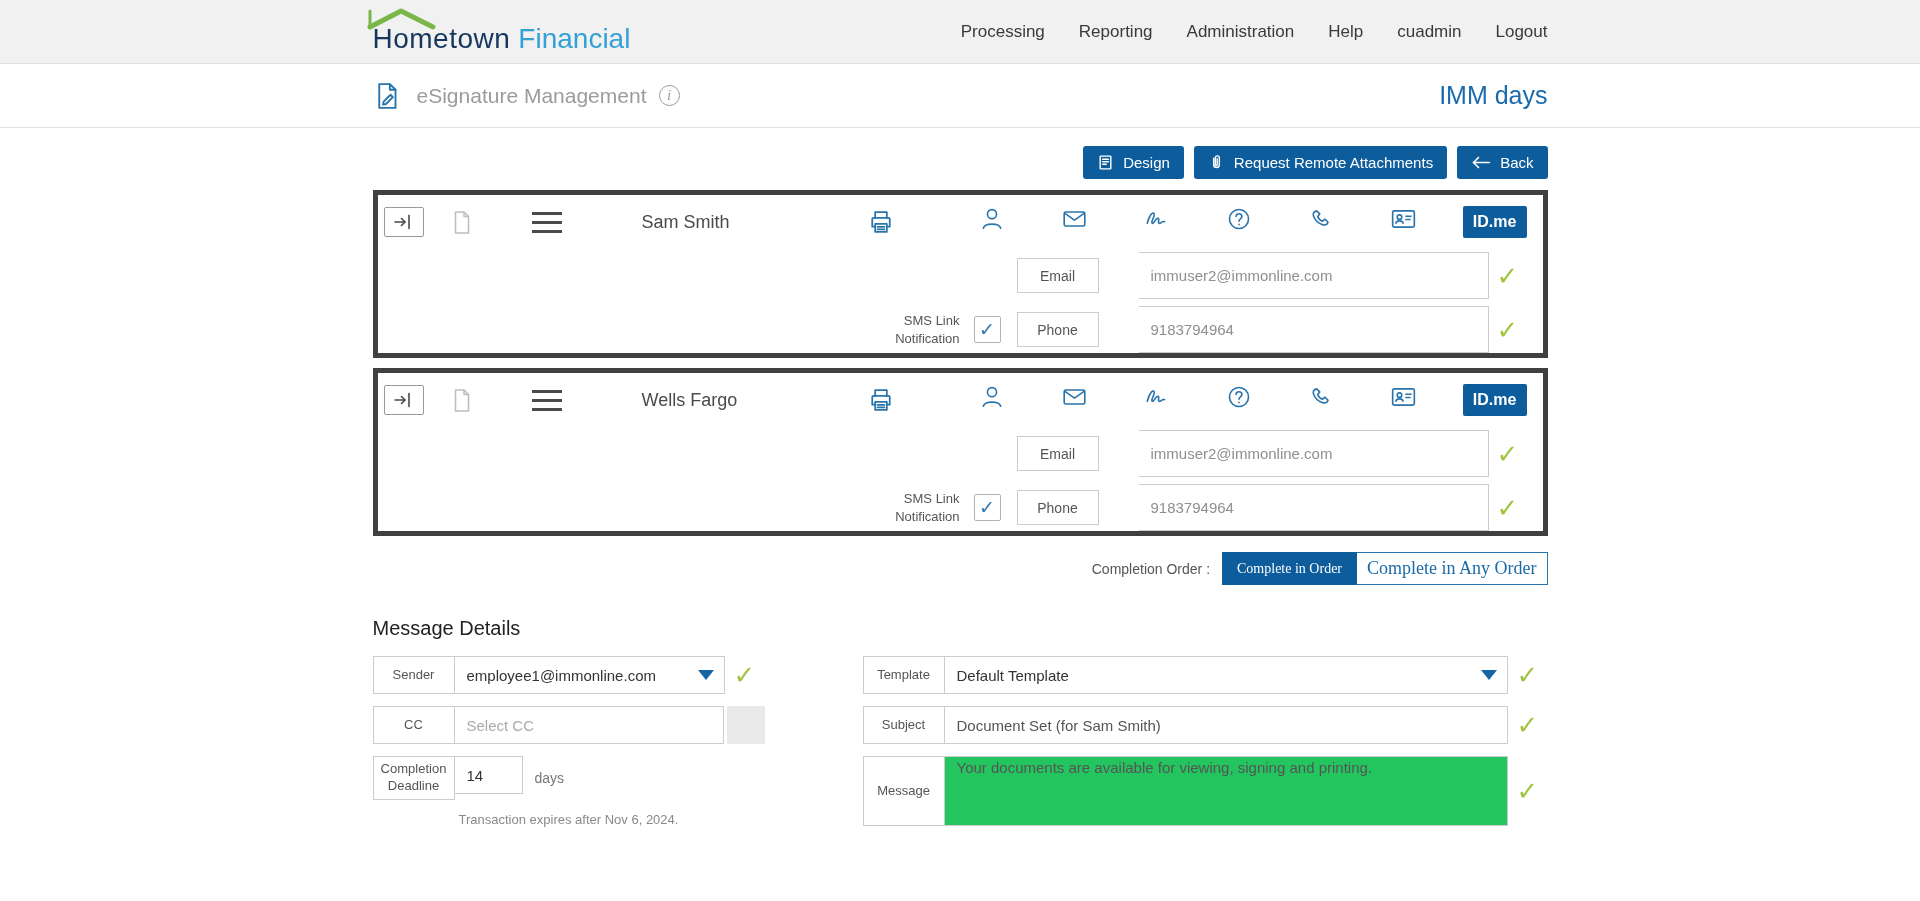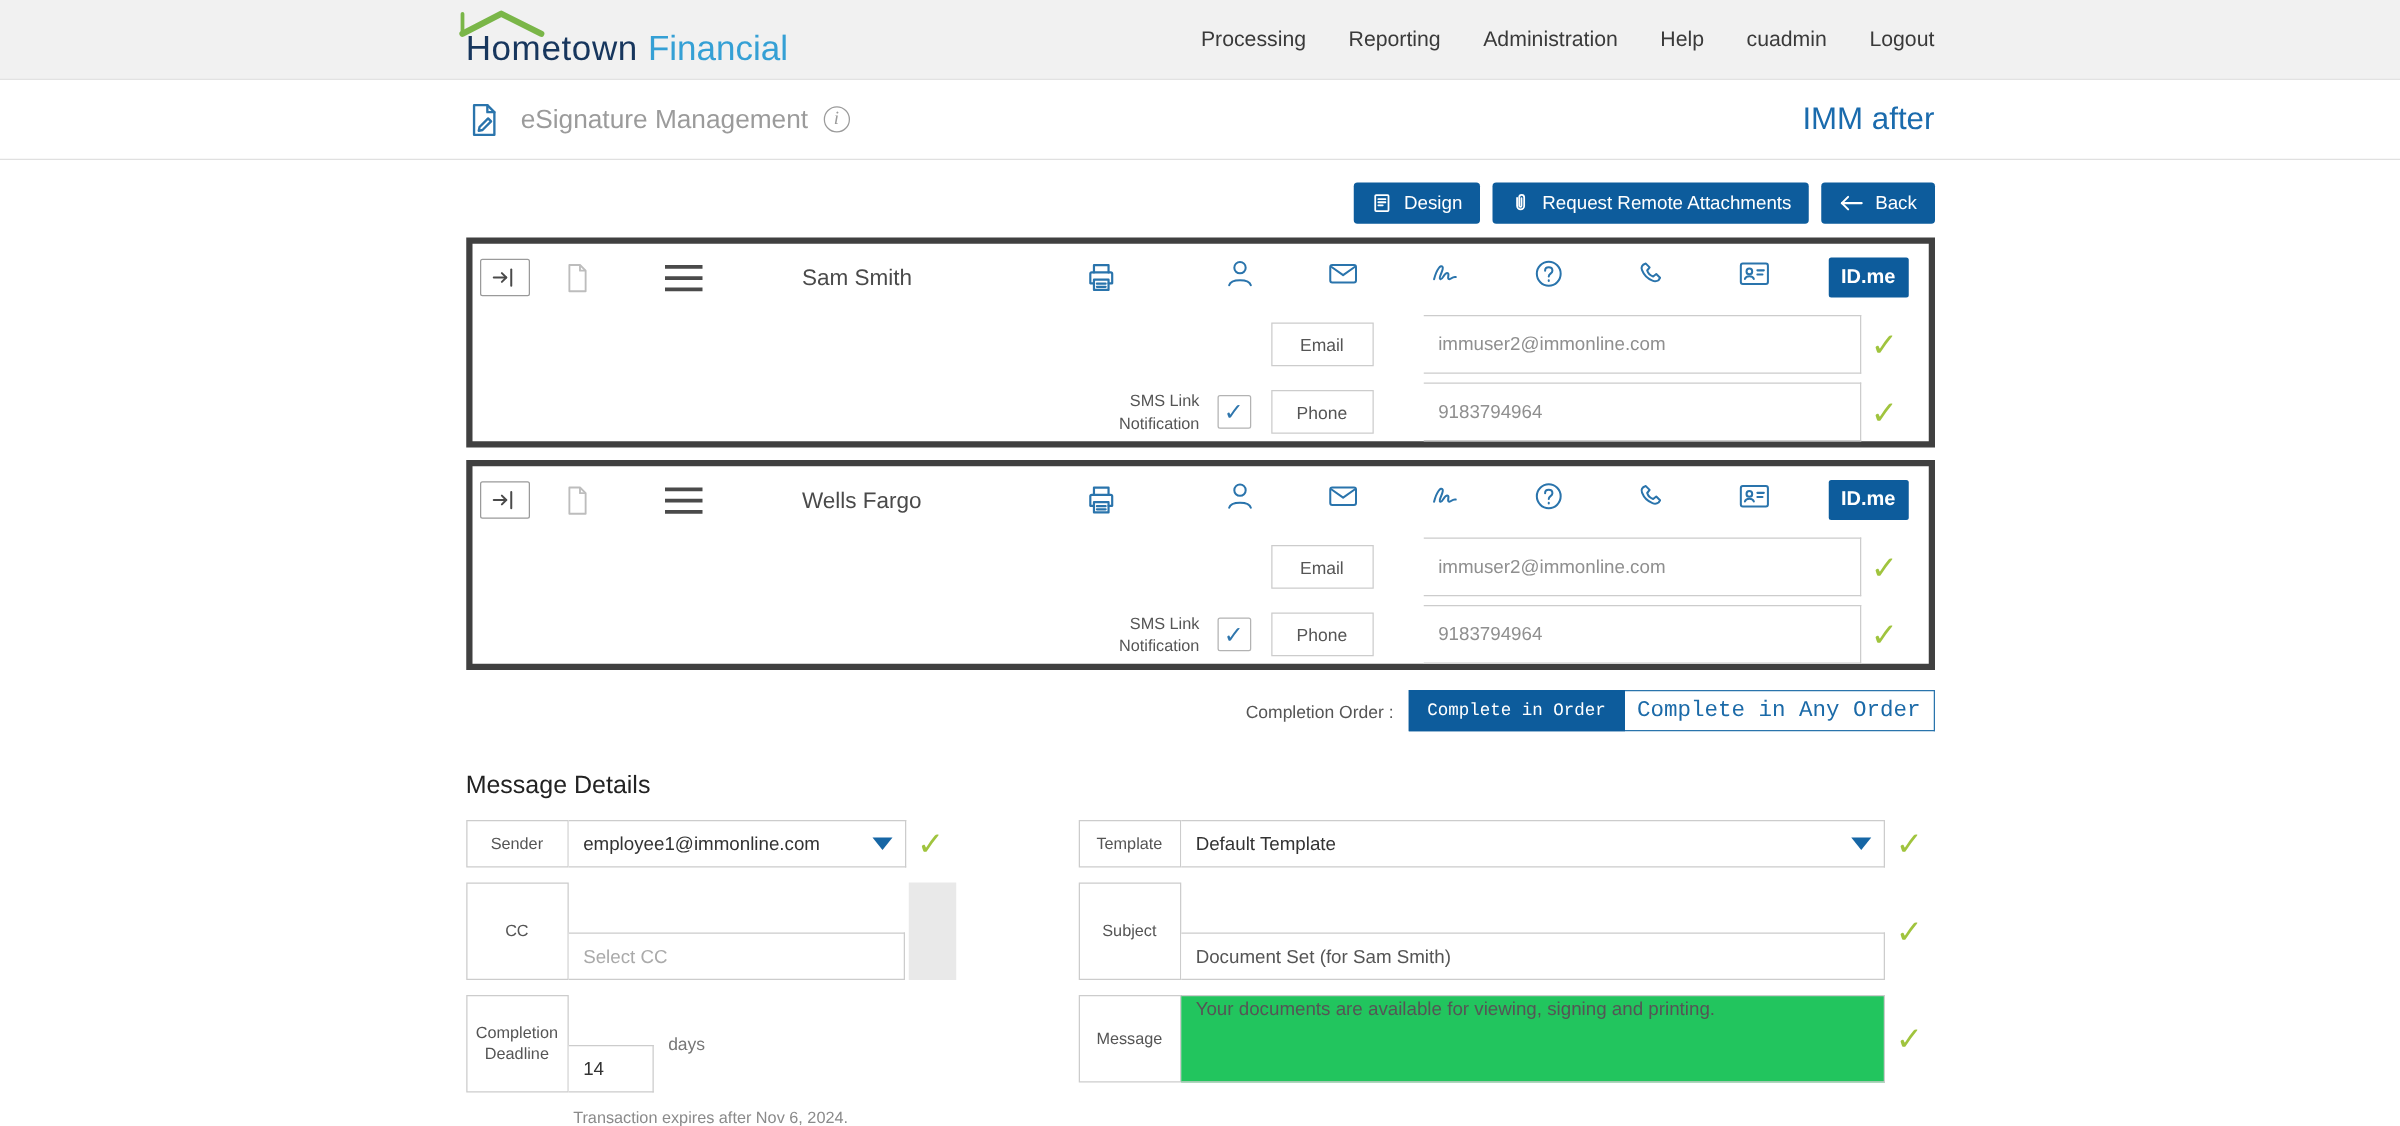--- a/index.html
+++ b/index.html
@@ -64,41 +64,41 @@
   .green-check { width: 38px; text-align: center; color: #a0c43e; font-size: 26px; line-height: 1; }
   .sms-label { width: 104px; text-align: right; font-size: 13px; color: #555; line-height: 1.35; margin-right: 14px; }
   .sms-check { width: 27px; height: 27px; border: 1px solid #b3b3b3; border-radius: 2px;
     display: flex; align-items: center; justify-content: center; color: #2f76ad; font-size: 19px;
     margin-right: 16px; cursor: pointer; background: #fff; }
 
   
   .order-row { display: flex; justify-content: flex-end; align-items: center; margin-top: 16px; }
   .order-label { font-size: 14px; color: #555; margin-right: 12px; }
   .seg { display: flex; }
-  .seg button { font-family: Liberation Mono, monospace; cursor: pointer; height: 33px; display: flex; align-items: center; text-align: right; }
+  .seg button { font-family: Liberation Serif, serif; cursor: pointer; height: 33px; display: flex; align-items: center; text-align: right; }
   .seg-active { background: #0d5c9c; color: #fff; font-size: 14px; padding: 0 14px; border: 1px solid #0d5c9c; }
   .seg-inactive { background: #fff; color: #1b6aa8; font-size: 18px; padding: 0 10px;
     border: 1px solid #2a74ac; border-left: none; }
 
   
   .md-title { margin-top: 32px; font-size: 20px; font-weight: 400; color: #222; }
   .forms { display: flex; margin-top: 16px; align-items: flex-start; }
   .col-left { width: 392px; }
   .col-right { flex: 1; margin-left: 98px; }
   .form-row { display: flex; align-items: stretch; margin-bottom: 12px; }
   .lbl { width: 82px; border: 1px solid #ccc; display: flex; align-items: center; justify-content: center;
     text-align: center; font-size: 13px; color: #555; padding: 4px; background: #fff; min-height: 38px; line-height: 1.3; }
   .select { position: relative; border: 1px solid #ccc; border-left: none; min-height: 38px;
     display: flex; align-items: center; padding: 0 34px 0 12px; font-size: 15px; color: #333;
     flex: 1; cursor: pointer; background: #fff; }
   .caret { position: absolute; right: 10px; top: 50%; transform: translateY(-50%);
     width: 0; height: 0; border-left: 8px solid transparent; border-right: 8px solid transparent;
     border-top: 10px solid #1666a5; }
   .text-input { flex: 1; border: 1px solid #ccc; border-left: none; height: 38px; padding: 0 12px;
-    font-size: 15px; color: #555; font-family: inherit; outline: none; background: #fff; margin-top: 40px; }
+    font-size: 15px; color: #555; font-family: inherit; outline: none; background: #fff; }
   .text-input::placeholder { color: #aaa; }
   .small-input { flex: 0 0 68px; width: 68px; color: #333; }
   .days { align-self: center; margin-left: 12px; font-size: 14px; color: #777; }
   .gray-slot { width: 38px; background: #e9e9e9; margin-left: 3px; }
   .note { font-size: 13px; color: #8a8a8a; margin-top: 2px; margin-left: 86px; }
   .form-check { width: 40px; display: flex; align-items: center; justify-content: center;
     color: #a0c43e; font-size: 26px; }
   textarea.msg { flex: 1; border: 1px solid #ccc; border-left: none; height: 70px; padding: 2px 12px;
     font-size: 15px; color: #555; font-family: inherit; resize: none; outline: none; background: #22c55e; }
   .msg-row .lbl { min-height: 70px; }
@@ -132,21 +132,21 @@
   <div class="container subheader-inner">
     <span class="esign-icon">
       <svg width="30" height="30" viewBox="0 0 24 24" fill="none" stroke="currentColor" stroke-width="1.5" stroke-linecap="round" stroke-linejoin="round">
         <path d="M5 2.5h8.5L18 7v14.5H5z"></path>
           <path d="M13.5 2.5V7H18"></path>
         <path d="M8.5 16.5l5.5-5.5 1.9 1.9-5.5 5.5-2.4.5z"></path>
       </svg>
     </span>
     <span class="sub-title">eSignature Management</span>
     <span class="info-badge">i</span>
-    <span class="brand">IMM after</span>
+    <span class="brand">IMM days</span>
   </div>
 </div>
 
 <main class="container">
 
   <div class="toolbar">
     <button class="btn">
       <span class="bicon">
         <svg width="17" height="17" viewBox="0 0 24 24" fill="none" stroke="currentColor" stroke-width="2" stroke-linecap="round">
           <rect x="4.5" y="3" width="15" height="18" rx="1"></rect>

